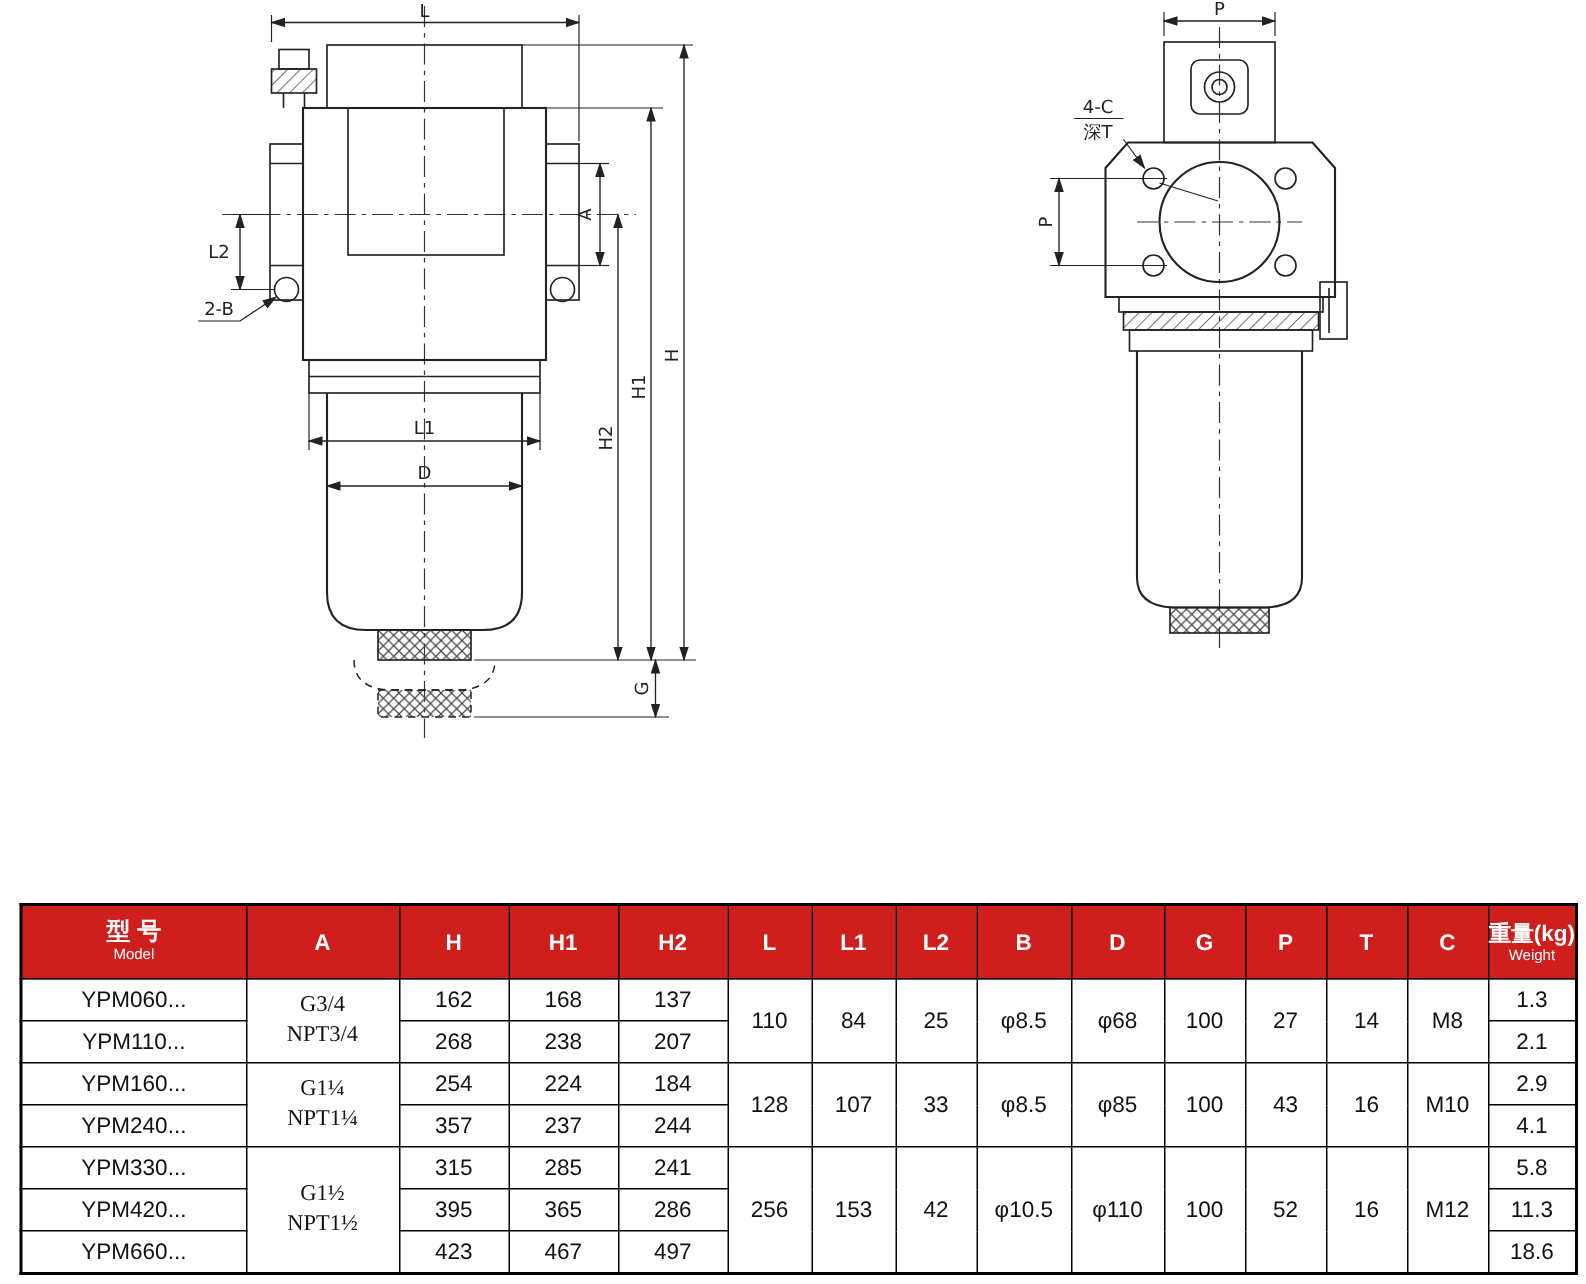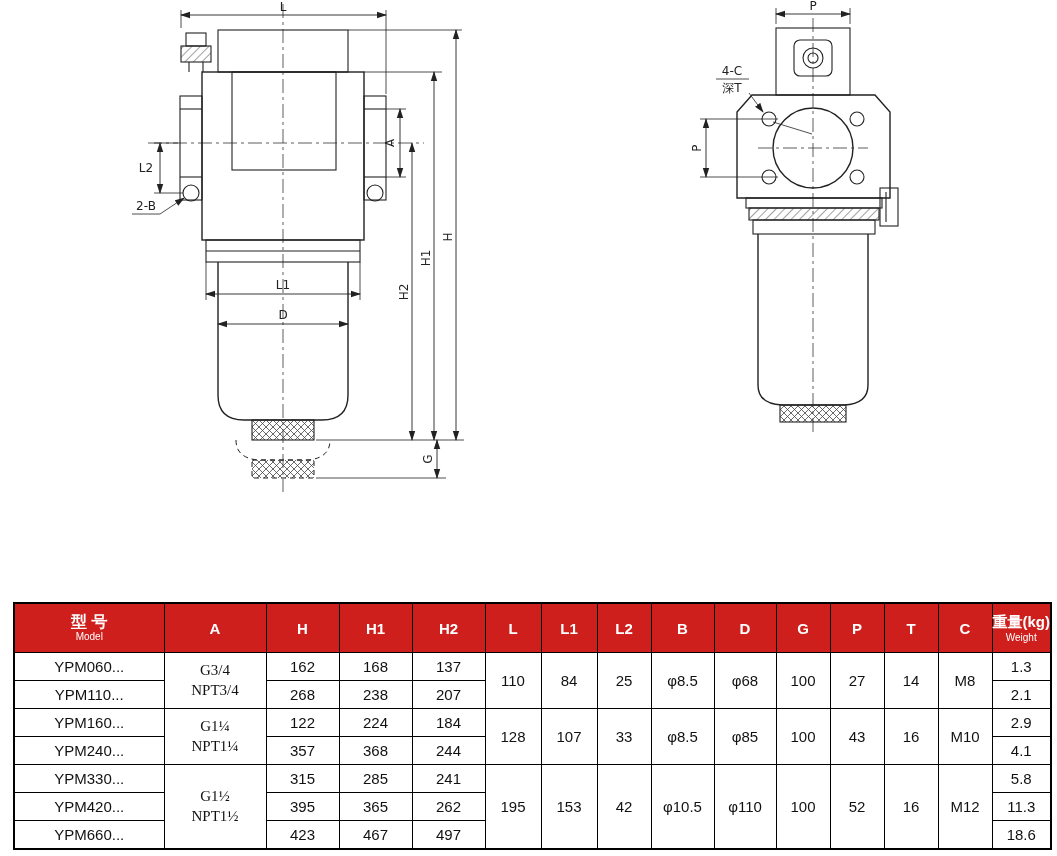--- a/index.html
+++ b/index.html
@@ -247,67 +247,67 @@
         <td>207</td>
         <td>2.1</td>
       </tr>
 
       <tr>
         <td>YPM160...</td>
         <td rowspan="2" class="two-line">
           <div>G1¼</div>
           <div>NPT1¼</div>
         </td>
-        <td>122</td>
+        <td>254</td>
         <td>224</td>
         <td>184</td>
         <td rowspan="2">128</td>
         <td rowspan="2">107</td>
         <td rowspan="2">33</td>
         <td rowspan="2">φ8.5</td>
         <td rowspan="2">φ85</td>
         <td rowspan="2">100</td>
         <td rowspan="2">43</td>
         <td rowspan="2">16</td>
         <td rowspan="2">M10</td>
         <td>2.9</td>
       </tr>
       <tr>
         <td>YPM240...</td>
         <td>357</td>
-        <td>368</td>
+        <td>237</td>
         <td>244</td>
         <td>4.1</td>
       </tr>
 
       <tr>
         <td>YPM330...</td>
         <td rowspan="3" class="two-line">
           <div>G1½</div>
           <div>NPT1½</div>
         </td>
         <td>315</td>
         <td>285</td>
         <td>241</td>
-        <td rowspan="3">195</td>
+        <td rowspan="3">256</td>
         <td rowspan="3">153</td>
         <td rowspan="3">42</td>
         <td rowspan="3">φ10.5</td>
         <td rowspan="3">φ110</td>
         <td rowspan="3">100</td>
         <td rowspan="3">52</td>
         <td rowspan="3">16</td>
         <td rowspan="3">M12</td>
         <td>5.8</td>
       </tr>
       <tr>
         <td>YPM420...</td>
         <td>395</td>
         <td>365</td>
-        <td>262</td>
+        <td>286</td>
         <td>11.3</td>
       </tr>
       <tr>
         <td>YPM660...</td>
         <td>423</td>
         <td>467</td>
         <td>497</td>
         <td>18.6</td>
       </tr>
     </tbody>

